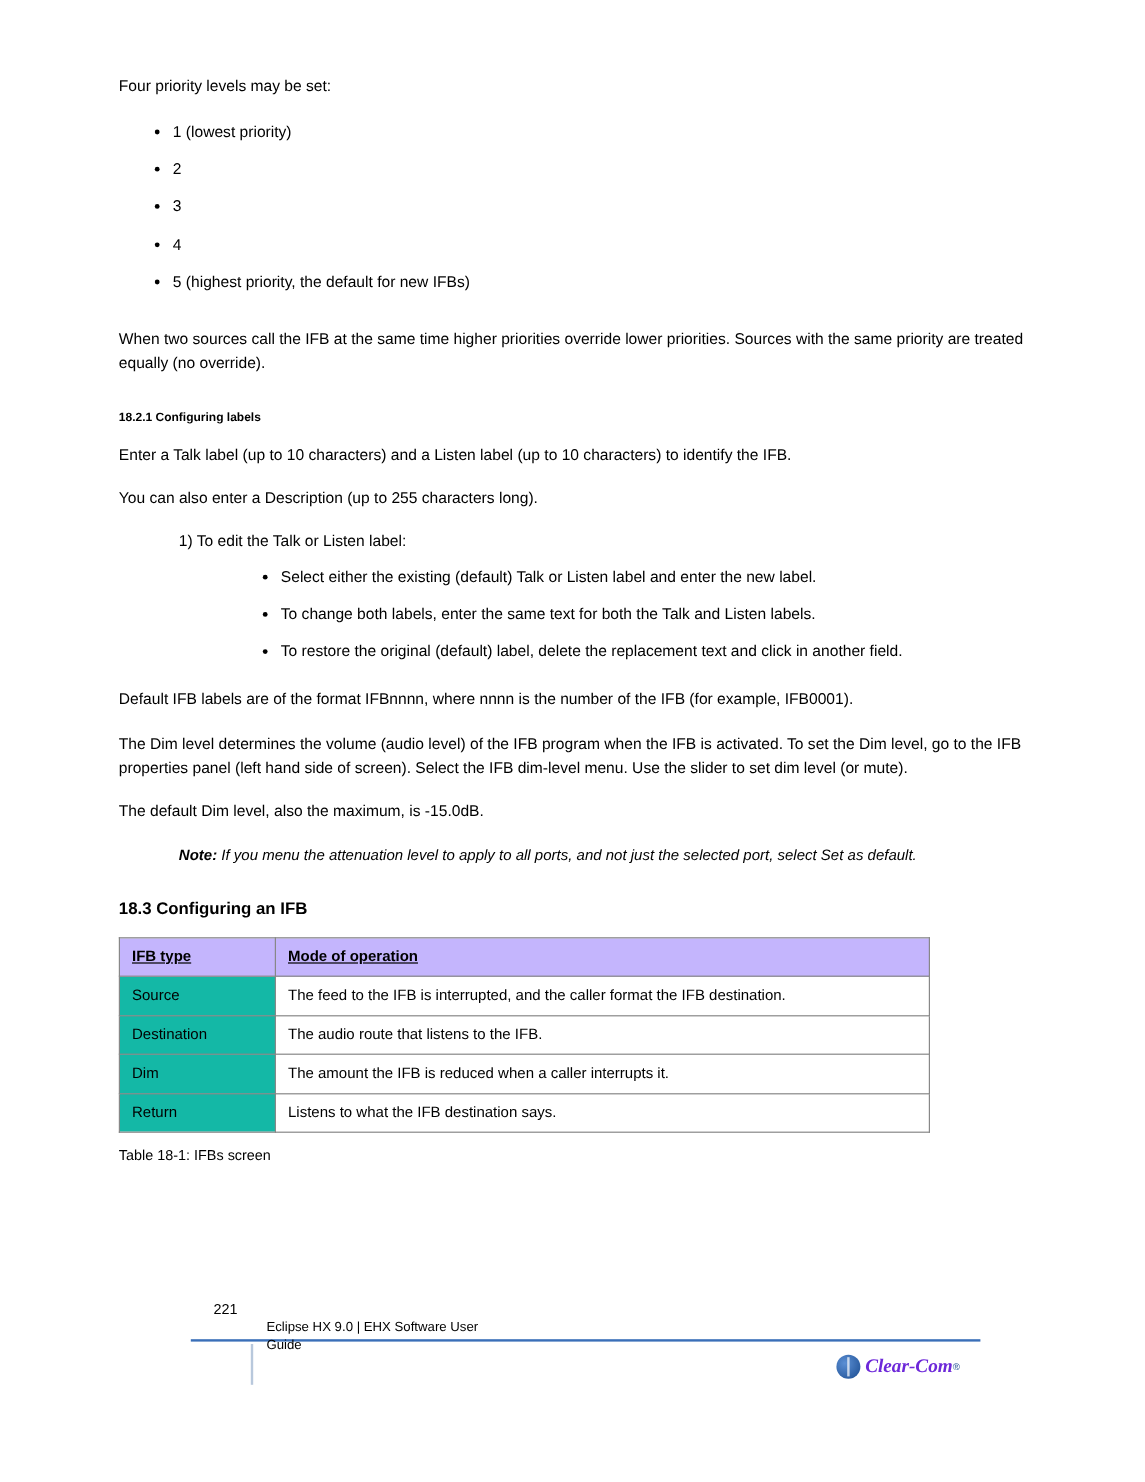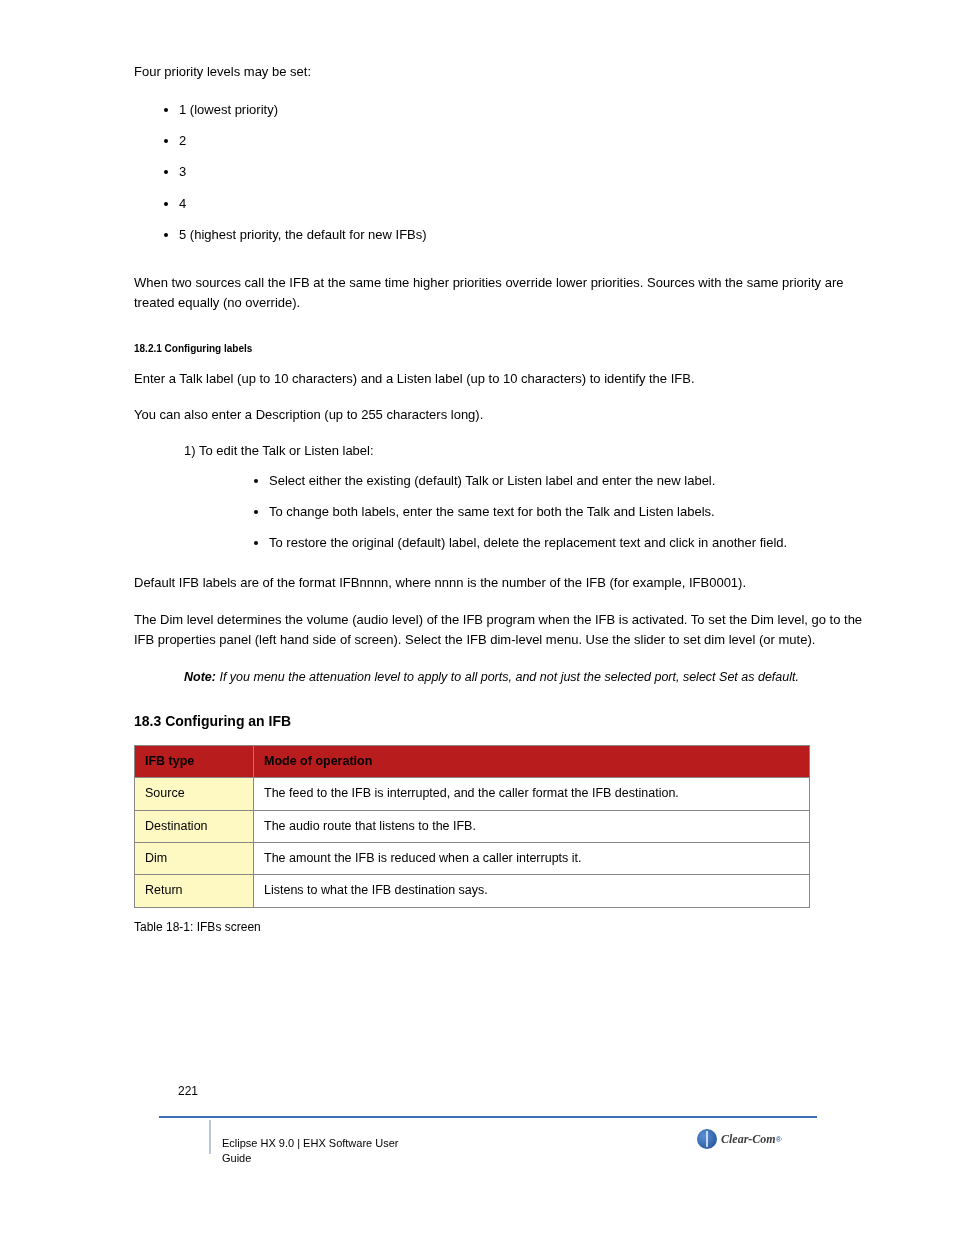--- a/index.html
+++ b/index.html
@@ -5,21 +5,21 @@
   * { margin: 0; padding: 0; box-sizing: border-box; }
   body {
     font-family: Arial, Helvetica, sans-serif;
     background: #fff;
     width: 954px;
     height: 1235px;
     position: relative;
     color: #000;
   }
   .page {
-    padding: 62px 90px 0 114px;
+    padding: 62px 90px 0 79px;
     font-size: 13px;
     line-height: 1.55;
   }
   .intro { margin-bottom: 18px; margin-left: 20px; }
   .bullet-list {
     list-style: disc;
     margin-left: 65px;
     margin-bottom: 28px;
   }
   .bullet-list li { margin-bottom: 11px; }
@@ -58,26 +58,27 @@
   }
   th, td {
     border: 1px solid #888;
     padding: 6px 10px;
     text-align: left;
     vertical-align: top;
     font-size: 12.5px;
     font-weight: normal;
   }
   th {
-    background: #b91c1c;
-    font-weight: bold;
+    background: #c4b5fd;
+    font-weight: bold;
+    text-decoration: underline;
   }
   td.col1 {
-    background: #fef9c3;
-    width: 119px;
+    background: #14b8a6;
+    width: 130px;
   }
   .table-caption {
     margin-left: 20px;
     margin-top: 10px;
     font-size: 12px;
   }
   .footer-line {
     position: absolute;
     left: 159px;
     top: 1116px;
@@ -95,21 +96,21 @@
   }
   .footer-page {
     position: absolute;
     left: 178px;
     top: 1084px;
     font-size: 12px;
   }
   .footer-title {
     position: absolute;
     left: 222px;
-    top: 1136px;
+    top: 1099px;
     font-size: 11px;
     line-height: 1.4;
   }
   .logo {
     position: absolute;
     left: 697px;
     top: 1129px;
     display: flex;
     align-items: center;
   }
@@ -126,22 +127,22 @@
     position: absolute;
     left: 9px; top: 2px;
     width: 2px; height: 16px;
     background: #fff;
     opacity: 0.7;
   }
   .logo-text {
     font-family: "Times New Roman", serif;
     font-style: italic;
     font-weight: bold;
-    font-size: 12px;
-    color: #404040;
+    font-size: 16px;
+    color: #6d28d9;
   }
   .logo-tm {
     font-size: 8px;
     color: #1a4b8f;
     vertical-align: super;
   }
 </style>
 </head>
 <body>
 
@@ -169,20 +170,21 @@
   <ul class="sub-bullet-list">
     <li>Select either the existing (default) Talk or Listen label and enter the new label.</li>
     <li>To change both labels, enter the same text for both the Talk and Listen labels.</li>
     <li>To restore the original (default) label, delete the replacement text and click in another field.</li>
   </ul>
 
   <p class="para">Default IFB labels are of the format IFBnnnn, where nnnn is the number of the IFB (for example, IFB0001).</p>
 
 
   <p class="para">The Dim level determines the volume (audio level) of the IFB program when the IFB is activated. To set the Dim level, go to the IFB properties panel (left hand side of screen). Select the IFB dim-level menu. Use the slider to set dim level (or mute).</p>
+  <p class="para">The default Dim level, also the maximum, is -15.0dB.</p>
 
   <div class="note-block">
     <span class="note-label">Note:</span>
     <span>If you menu the attenuation level to apply to all ports, and not just the selected port, select Set as default.</span>
   </div>
 
   <div class="h3">18.3 Configuring an IFB</div>
 
 
   <table>

